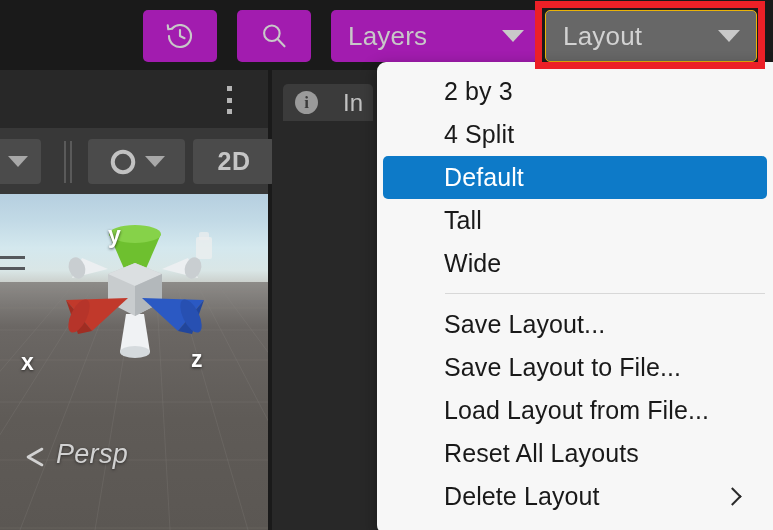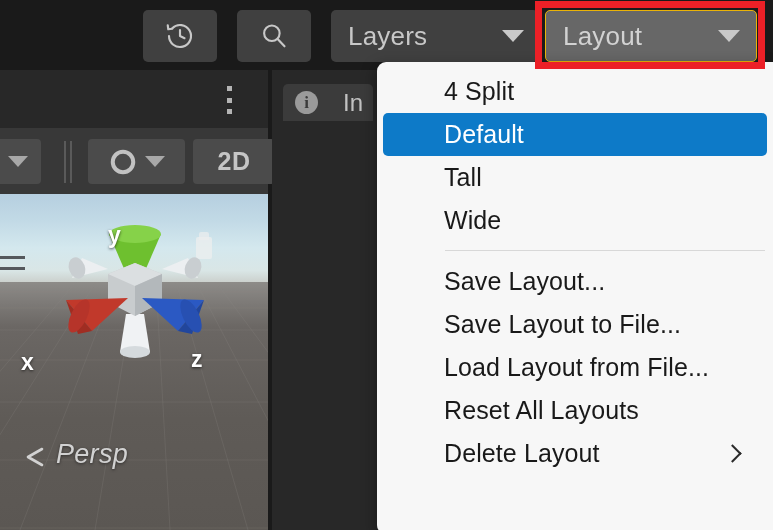--- a/index.html
+++ b/index.html
@@ -20,21 +20,21 @@
   #toolbar {
     position: absolute;
     left: 0; top: 0;
     width: 773px; height: 70px;
     background: #1a1a1a;
     display: flex;
     align-items: center;
   }
   .tb-btn {
     height: 52px;
-    background: #404040;
+    background: #a21caf;
     border-radius: 5px;
     display: flex;
     align-items: center;
     justify-content: center;
     box-sizing: border-box;
   }
   #history-btn { position: absolute; left: 143px; top: 10px; width: 74px; }
   #search-btn  { position: absolute; left: 237px; top: 10px; width: 74px; }
   #layers-btn  {
     position: absolute; left: 331px; top: 10px; width: 207px;
@@ -440,20 +440,23 @@
 
 <div id="inspector-panel">
   <div id="inspector-tab">
     <span id="info-icon">i</span>
     <span class="tab-text">In</span>
   </div>
 </div>
 
 <div id="layout-menu">
     <div class="menu-item">
+      <span class="mi-label">2 by 3</span>
+    </div>
+    <div class="menu-item">
       <span class="mi-label">4 Split</span>
     </div>
     <div class="menu-item selected">
       <span class="mi-label">Default</span>
     </div>
     <div class="menu-item">
       <span class="mi-label">Tall</span>
     </div>
     <div class="menu-item">
       <span class="mi-label">Wide</span>

